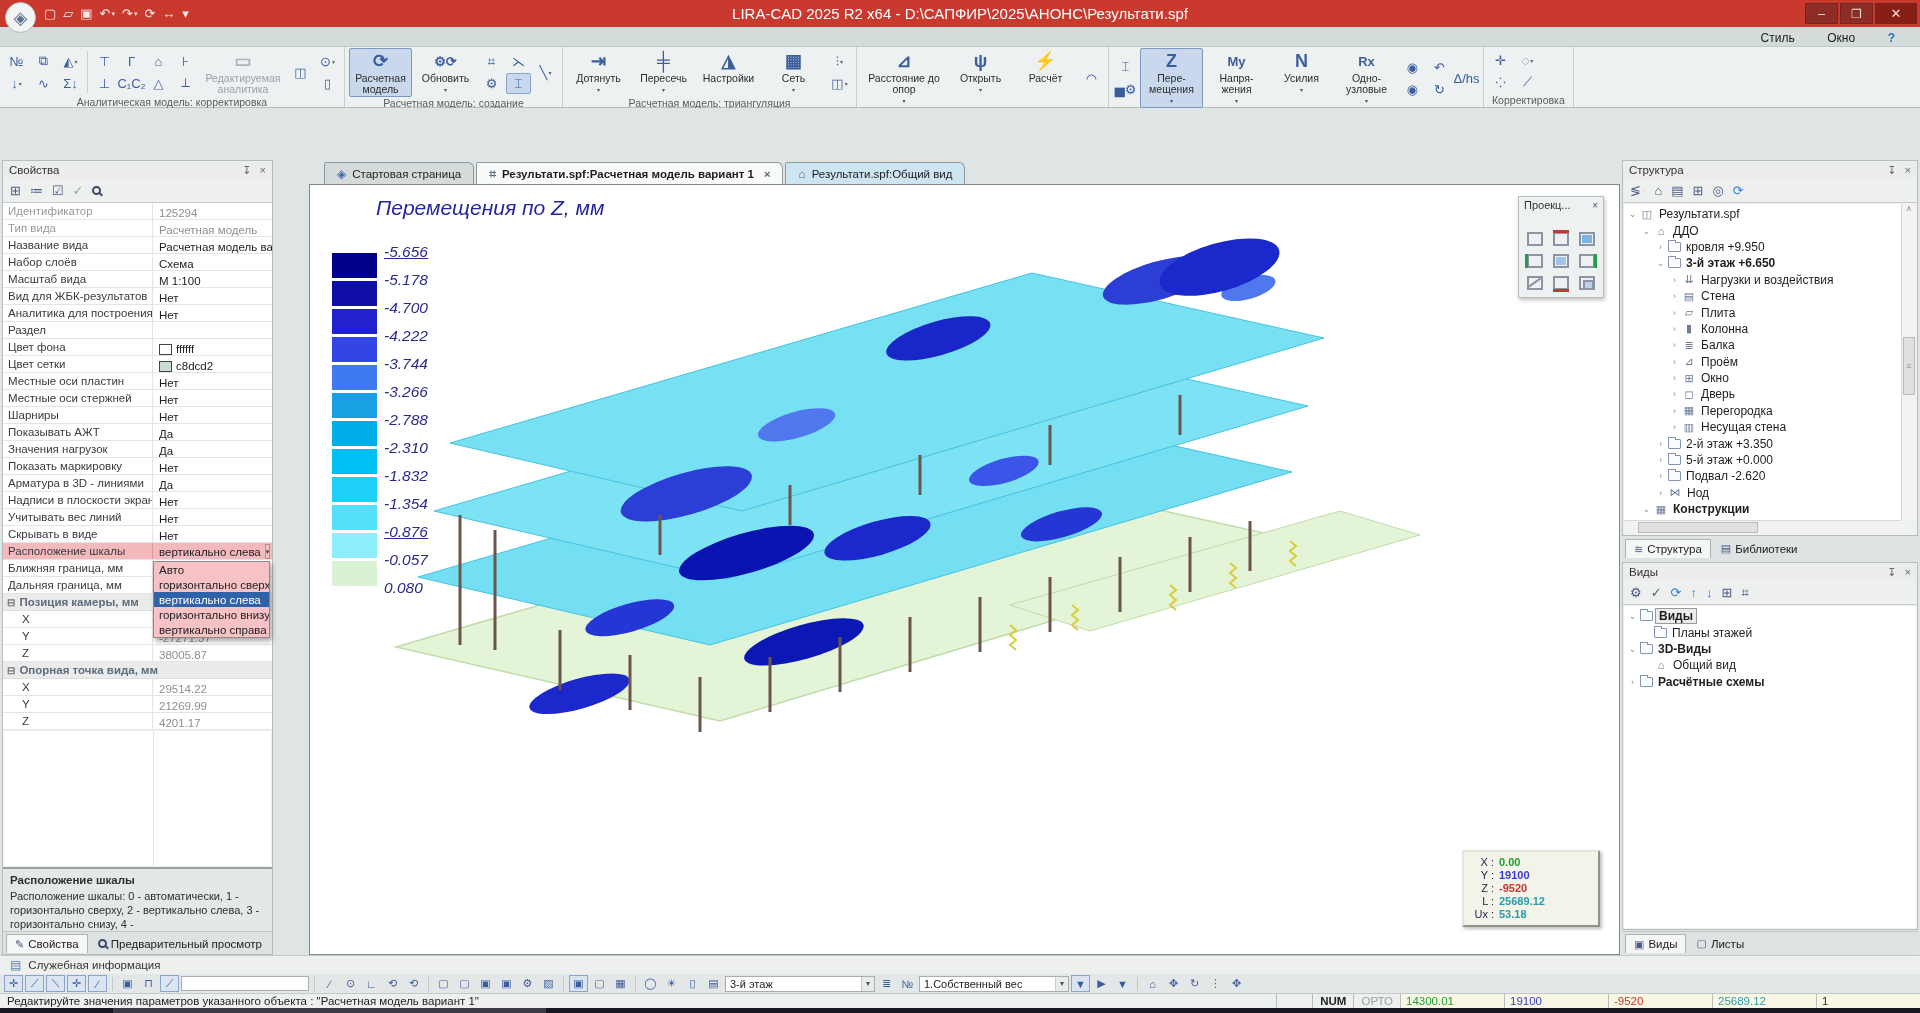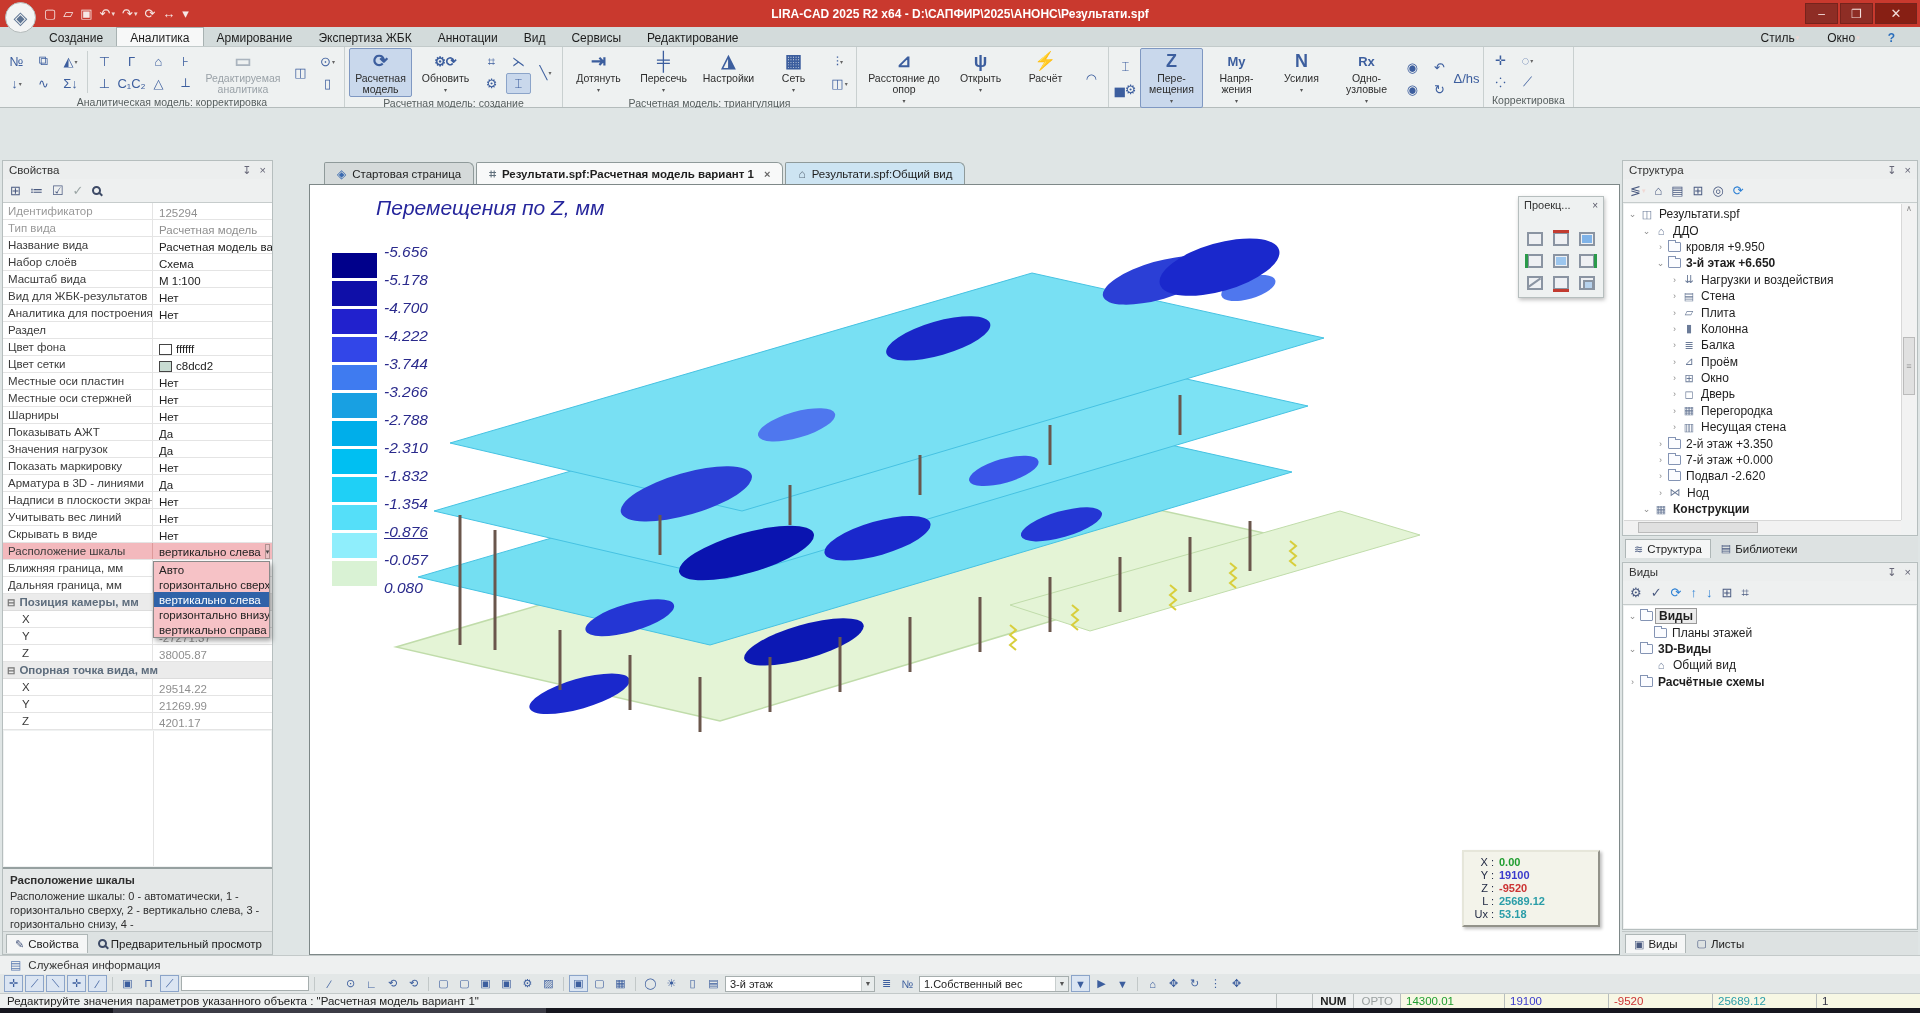--- a/index.html
+++ b/index.html
@@ -4,21 +4,21 @@
 <style>
 *{box-sizing:border-box;margin:0;padding:0}
 body{font-family:"Liberation Sans",sans-serif;background:#555}
 .app{position:relative;width:1920px;height:1013px;background:#dfe5e5;overflow:hidden;font-family:"Liberation Sans",sans-serif}
 
 .titlebar{position:absolute;left:0;top:0;right:0;height:27px;background:#c9392e;display:flex;align-items:center;color:#fff}
 .applogo{position:absolute;left:5px;top:2px;width:31px;height:31px;background:#f3f4f4;border:1px solid #b5bcbc;border-radius:50%;z-index:9;display:flex;align-items:center;justify-content:center;color:#5d7392;font-size:18px}
 .qat{margin-left:44px;display:flex;gap:7px;font-size:13px;color:#f6e8e6;align-items:center}
 .qicon{display:flex;align-items:center;cursor:default}
 .qcaret{font-size:7px;margin-left:1px;color:#f0d8d4}
-.wtitle{position:absolute;left:50%;transform:translateX(-50%);font-size:12px;font-weight:bold;white-space:nowrap}
+.wtitle{position:absolute;left:50%;transform:translateX(-50%);font-size:15px;font-weight:normal;white-space:nowrap}
 .winbtns{margin-left:auto;display:flex;padding-right:2px}
 .winbtn{width:33px;height:21px;margin:3px 1px;background:#8e2d25;border:1px solid #76231c;color:#f3dedb;font-size:12px;display:flex;align-items:center;justify-content:center}
 .winbtn.close{background:#871f14;width:42px;font-size:13px}
 
 .menubar{position:absolute;left:0;top:27px;right:0;height:20px;background:#d3dbdb;display:flex;font-size:12px;color:#1d1d1d;padding-left:36px;border-bottom:1px solid #c2caca}
 .mtab{padding:2px 13px 0;display:flex;align-items:center;white-space:nowrap}
 .mtab.active{background:#f7f8f8;border:1px solid #a8b2b2;border-bottom:none}
 .menu-right{margin-left:auto;display:flex;align-items:center;padding-right:12px;gap:2px}
 .mtab.help{color:#2a6ebc;font-weight:bold}
 
@@ -154,30 +154,20 @@
       </div>
     <div class="wtitle">LIRA-CAD 2025 R2 x64 - D:\САПФИР\2025\АНОНС\Результати.spf</div>
     <div class="winbtns">
       <div class="winbtn">–</div>
       <div class="winbtn">❐</div>
       <div class="winbtn close">✕</div>
     </div>
   </div>
 
   <div class="menubar">
-    <div style="display:flex">
-        <div class="mtab">Создание</div>
-        <div class="mtab active">Аналитика</div>
-        <div class="mtab">Армирование</div>
-        <div class="mtab">Экспертиза ЖБК</div>
-        <div class="mtab">Аннотации</div>
-        <div class="mtab">Вид</div>
-        <div class="mtab">Сервисы</div>
-        <div class="mtab">Редактирование</div>
-      </div>
     <div class="menu-right">
         <div class="mtab">Стиль<span class="qcaret"> ▾</span></div>
         <div class="mtab">Окно<span class="qcaret"> ▾</span></div>
         <div class="mtab help">?</div>
       </div>
   </div>
 
   <div class="ribbon">
       <div class="rgroup">
         <div class="rcells">
@@ -672,21 +662,21 @@
         <div class="scsw" style="top: 124px; background: rgb(33, 33, 205);"></div>
         <div class="scsw" style="top: 152px; background: rgb(50, 70, 232);"></div>
         <div class="scsw" style="top: 180px; background: rgb(63, 123, 240);"></div>
         <div class="scsw" style="top: 208px; background: rgb(24, 160, 226);"></div>
         <div class="scsw" style="top: 236px; background: rgb(0, 174, 234);"></div>
         <div class="scsw" style="top: 264px; background: rgb(0, 191, 242);"></div>
         <div class="scsw" style="top: 292px; background: rgb(31, 208, 246);"></div>
         <div class="scsw" style="top: 320px; background: rgb(85, 223, 249);"></div>
         <div class="scsw" style="top: 348px; background: rgb(143, 238, 252);"></div>
         <div class="scsw" style="top: 376px; background: rgb(217, 242, 212);"></div>
-        <div class="sclab" style="top: 58px;">-5.656</div>
+        <div class="sclab" style="top: 58px; text-decoration: underline;">-5.656</div>
         <div class="sclab" style="top: 86px;">-5.178</div>
         <div class="sclab" style="top: 114px;">-4.700</div>
         <div class="sclab" style="top: 142px;">-4.222</div>
         <div class="sclab" style="top: 170px;">-3.744</div>
         <div class="sclab" style="top: 198px;">-3.266</div>
         <div class="sclab" style="top: 226px;">-2.788</div>
         <div class="sclab" style="top: 254px;">-2.310</div>
         <div class="sclab" style="top: 282px;">-1.832</div>
         <div class="sclab" style="top: 310px;">-1.354</div>
         <div class="sclab" style="top: 338px; text-decoration: underline;">-0.876</div>
@@ -784,21 +774,21 @@
             <span class="tlabel">Несущая стена</span>
           </div>
           <div class="trow" style="padding-left: 31px;">
             <span class="texp">›</span>
             <span class="ticon icon-folder"></span>
             <span class="tlabel">2-й этаж +3.350</span>
           </div>
           <div class="trow" style="padding-left: 31px;">
             <span class="texp">›</span>
             <span class="ticon icon-folder"></span>
-            <span class="tlabel">7-й этаж +0.000</span>
+            <span class="tlabel">5-й этаж +0.000</span>
           </div>
           <div class="trow" style="padding-left: 31px;">
             <span class="texp">›</span>
             <span class="ticon icon-folder"></span>
             <span class="tlabel">Подвал -2.620</span>
           </div>
           <div class="trow" style="padding-left: 31px;">
             <span class="texp">›</span>
             <span class="ticon icon-glyph">⋈</span>
             <span class="tlabel">Нод</span>

